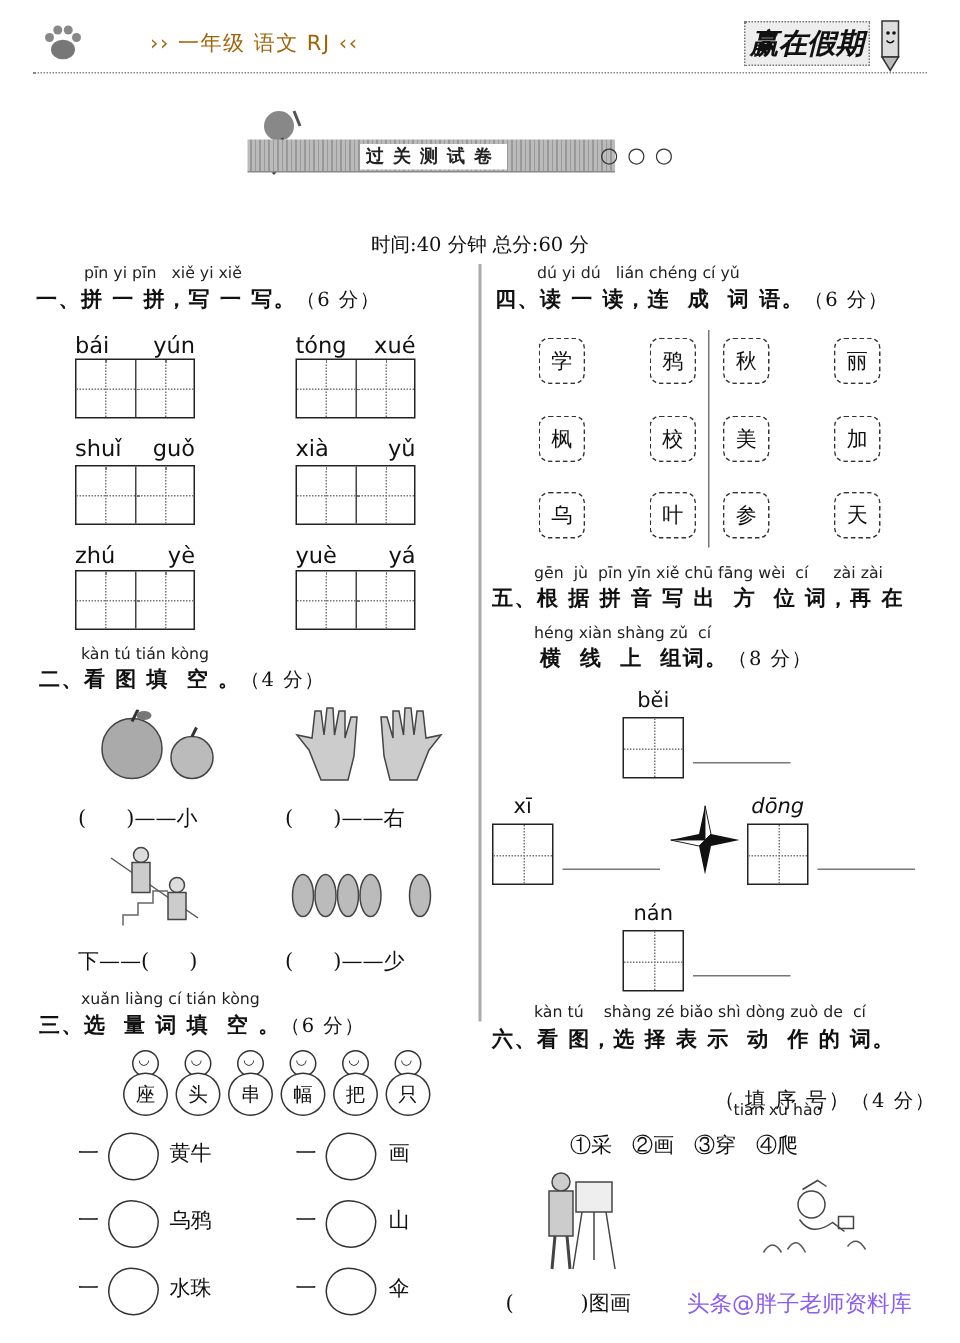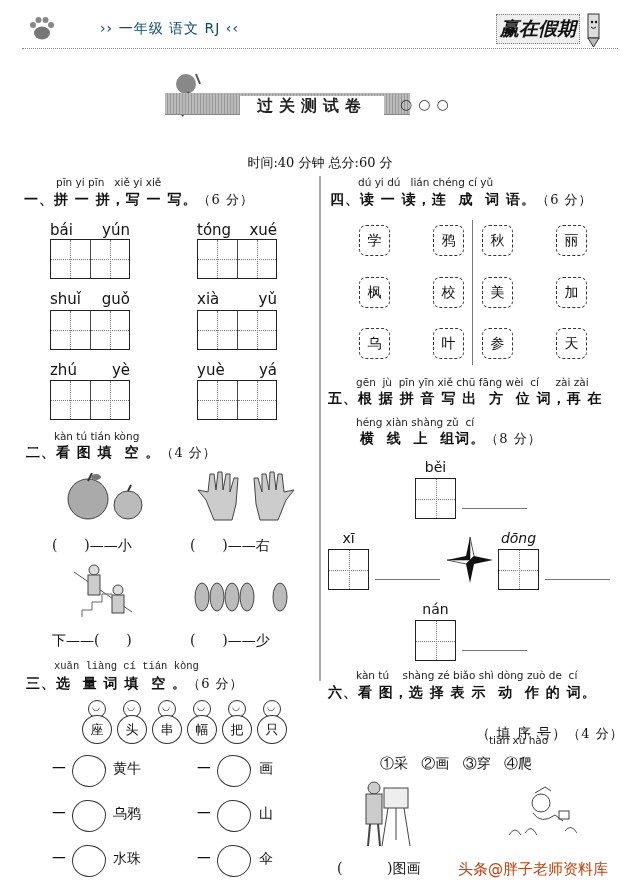--- a/index.html
+++ b/index.html
@@ -1,28 +1,28 @@
 <!DOCTYPE html>
 <html><head>
 <meta charset="utf-8">
 <style>
   * { box-sizing: border-box; margin: 0; padding: 0; }
   body { width: 640px; height: 895px; background: #fff; position: relative; overflow: hidden;
          font-family: "DejaVu Sans", sans-serif; color: #111; }
   .abs { position: absolute; }
   .header-line { position:absolute; left:22px; top:48px; width:596px; border-top:1px dotted #888; }
   .paw { position:absolute; left:28px; top:14px; width:28px; height:28px; }
-  .grade { position:absolute; left:100px; top:20px; font-size:14px; color:#0c4a6e; letter-spacing:1px; }
+  .grade { position:absolute; left:100px; top:20px; font-size:14px; color:#a16207; letter-spacing:1px; }
   .brand { position:absolute; left:496px; top:14px; font-size:19px; font-weight:bold; font-style:italic; color:#111;
            background:#eee; padding:1px 3px; border:1px dotted #777; font-family:"DejaVu Serif", serif;}
   .pencil { position:absolute; left:582px; top:8px; width:22px; height:40px; }
   .banner { position:absolute; left:165px; top:93px; width:245px; height:22px;
             background: repeating-linear-gradient(90deg,#bbb 0 2px,#999 2px 3px); border-bottom:1px solid #888; }
-  .banner-title { position:absolute; left:240px; top:96px; font-size:16px; font-weight:bold; letter-spacing:6px; color:#222;
-                  font-family:"DejaVu Serif", serif; background:#fff; padding:0 17px; }
+  .banner-title { position:absolute; left:240px; top:96px; font-size:12px; font-weight:bold; letter-spacing:6px; color:#222;
+                  font-family:"DejaVu Serif", serif; background:#fff; padding:0 4px; }
   .flower { position:absolute; left:168px; top:70px; width:40px; height:50px; }
   .bubbles { position:absolute; left:400px; top:96px; font-size:14px; color:#333; letter-spacing:6px; }
   .time { position:absolute; left:0; width:640px; top:154px; text-align:center; font-size:13px; font-family:"DejaVu Serif", serif; }
   .divider { position:absolute; left:319px; top:176px; width:2px; height:505px; background:#aaa; }
   .py { position:absolute; font-size:10.5px; color:#222; white-space:pre; }
   .qt { position:absolute; font-size:14px; font-weight:bold; white-space:pre; letter-spacing:1px; }
   .qt .pts { font-weight:normal; font-family:"DejaVu Serif", serif; font-size:13px; }
   .tzg { position:absolute; width:80px; height:40px; border:1.5px solid #222; display:flex; }
   .tzg .cell { flex:1; position:relative; border-right:1px solid #444; }
   .tzg .cell:last-child { border-right:none; }
@@ -38,21 +38,21 @@
             display:flex; align-items:center; justify-content:center; font-size:14px; font-family:"DejaVu Serif", serif; }
   .fill { position:absolute; font-size:14px; white-space:pre; font-family:"DejaVu Serif", serif; }
   .gourd { position:absolute; width:30px; height:44px; }
   .gourd .head { position:absolute; left:6px; top:0; width:18px; height:18px; border:1.2px solid #333; border-radius:50%; }
   .gourd .head::before { content:"◡"; position:absolute; left:3px; top:1px; font-size:9px; }
   .gourd .body { position:absolute; left:0; top:15px; width:30px; height:29px; border:1.2px solid #333; border-radius:50%;
                  display:flex; align-items:center; justify-content:center; font-size:13px; font-family:"DejaVu Serif", serif; background:#fff; }
   .cloud { position:absolute; width:34px; height:32px; border:1.2px solid #333; border-radius:45% 55% 50% 50% / 50% 45% 55% 50%; }
   .mw { position:absolute; font-size:14px; font-family:"DejaVu Serif", serif; white-space:pre; }
   .pic { position:absolute; }
-  .watermark { position:absolute; left:458px; top:860px; font-size:15px; color:#c2410c; }
+  .watermark { position:absolute; left:458px; top:860px; font-size:15px; color:#8b5cf6; }
 </style>
 </head>
 <body>
 
 <svg class="paw" viewBox="0 0 28 28">
   <ellipse cx="14" cy="19" rx="8" ry="6.5" fill="#777"></ellipse>
   <circle cx="5" cy="11" r="3" fill="#888"></circle>
     <circle cx="10.5" cy="6" r="3" fill="#888"></circle>
   <circle cx="17.5" cy="6" r="3" fill="#888"></circle>
     <circle cx="23" cy="11" r="3" fill="#888"></circle>
@@ -165,21 +165,21 @@
     <ellipse cx="10" cy="22" rx="7" ry="14"></ellipse>
       <ellipse cx="25" cy="22" rx="7" ry="14"></ellipse>
     <ellipse cx="40" cy="22" rx="7" ry="14"></ellipse>
       <ellipse cx="55" cy="22" rx="7" ry="14"></ellipse>
     <ellipse cx="88" cy="22" rx="7" ry="14"></ellipse>
   </g>
 </svg>
 <div class="fill" style="left:52px;top:632px;">下——(      )</div>
 <div class="fill" style="left:190px;top:632px;">(      )——少</div>
 
-<div class="py" style="left:54px;top:660px;font-family:Liberation Mono, monospace;">xuǎn liàng cí tián kòng</div>
+<div class="py" style="left:54px;top:660px;">xuǎn liàng cí tián kòng</div>
 <div class="qt" style="left:26px;top:675px;"><span>三、选  量 词 填  空 。</span><span class="pts">（6 分）</span></div>
 
 <div class="gourd" style="left:82px;top:700px;">
     <div class="head"></div>
     <div class="body">座</div>
   </div>
 <div class="gourd" style="left:117px;top:700px;">
     <div class="head"></div>
     <div class="body">头</div>
   </div>

